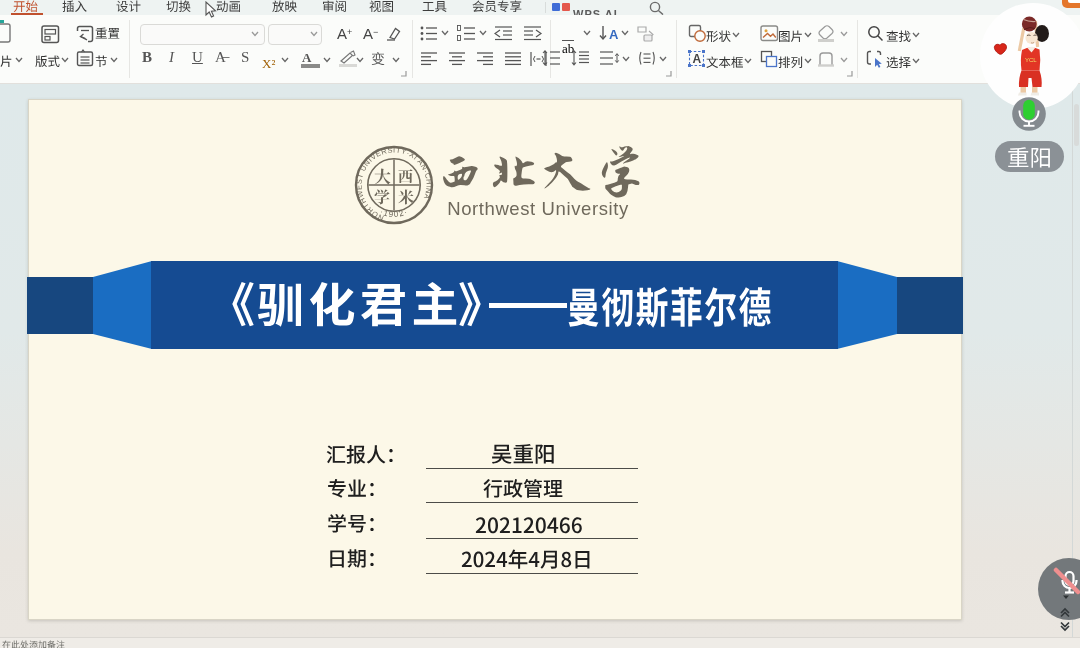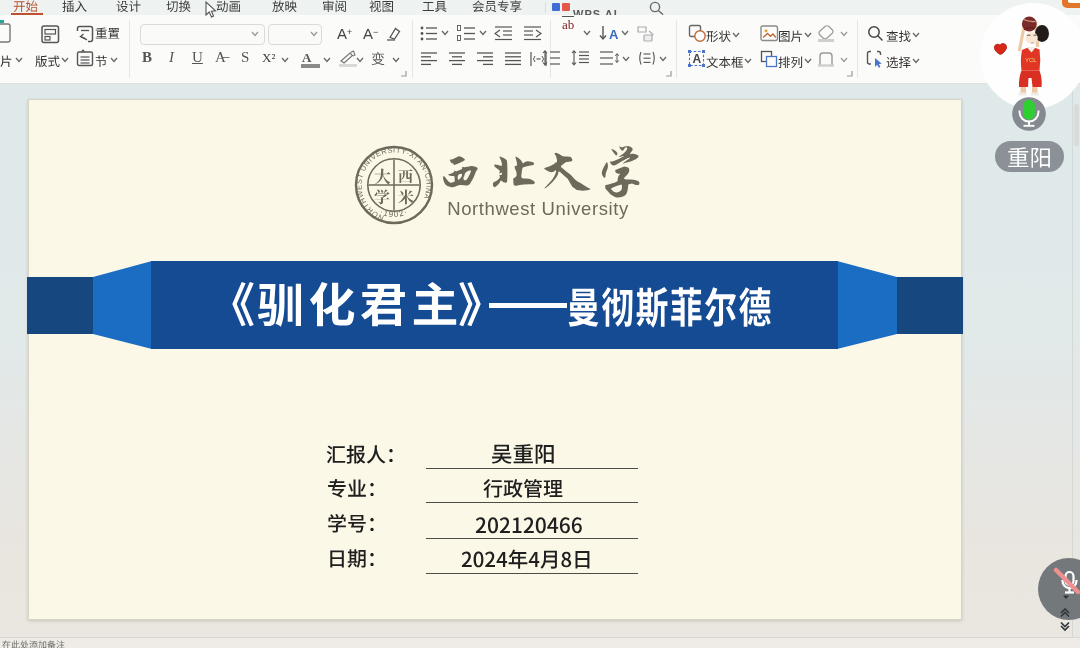--- a/index.html
+++ b/index.html
@@ -106,21 +106,21 @@
 <div class="ab" style="left:363px;top:25px;font:15px 'Liberation Sans';color:#444">A<span style="font-size:9px;vertical-align:4px">−</span></div>
 <svg class="ab" style="left:383px;top:27px" width="18" height="15">
     <path d="M7 10.5 L12.5 1.5 L16.5 4.5 L11.5 12 Z" stroke="#555" stroke-width="1.3" fill="none"></path>
     <line x1="4" y1="13" x2="12" y2="13" stroke="#555" stroke-width="1.3"></line>
   </svg>
 <div class="ab" style="left:142px;top:49px;font:bold 15px 'Liberation Serif';color:#555">B</div>
 <div class="ab" style="left:169px;top:49px;font:italic 15px 'Liberation Serif';color:#555">I</div>
 <div class="ab" style="left:192px;top:49px;font:15px 'Liberation Serif';color:#555;text-decoration:underline">U</div>
 <div class="ab" style="left:215px;top:49px;font:15px 'Liberation Serif';color:#555">A̶</div>
 <div class="ab" style="left:241px;top:49px;font:15px 'Liberation Serif';color:#555">S</div>
-<div class="ab" style="left:262px;top:50px;font:13px 'Liberation Serif';color:#404040">X²</div>
+<div class="ab" style="left:262px;top:56px;font:13px 'Liberation Serif';color:#a16207">X²</div>
 <svg style="position:absolute;left:281px;top:57px" width="8" height="6">
     <path d="M1 1 L4 4.4 L7 1" stroke="#666" stroke-width="1.3" fill="none"></path>
   </svg>
 <div class="ab" style="left:302px;top:50px;font:bold 13px 'Liberation Serif';color:#555">A</div>
 <div class="ab" style="left:301px;top:64px;width:19px;height:3.5px;background:#8a8a88"></div>
 <svg style="position:absolute;left:323px;top:57px" width="8" height="6">
     <path d="M1 1 L4 4.4 L7 1" stroke="#666" stroke-width="1.3" fill="none"></path>
   </svg>
 <svg class="ab" style="left:339px;top:50px" width="19" height="17">
     <path d="M2 11 L11 3 L13.5 5.5 L5 13 Z" stroke="#777" stroke-width="1.2" fill="none"></path>
@@ -199,21 +199,21 @@
     <line x1="1" y1="9.6" x2="17" y2="9.6" stroke="#555" stroke-width="1.3"></line>
     <line x1="1" y1="13.399999999999999" x2="17" y2="13.399999999999999" stroke="#555" stroke-width="1.3"></line>
   </svg>
 <svg class="ab" style="left:530px;top:51px" width="18" height="16">
     <line x1="1" y1="1" x2="1" y2="15" stroke="#555" stroke-width="1.2"></line>
     <line x1="16" y1="1" x2="16" y2="15" stroke="#555" stroke-width="1.2"></line>
     <path d="M5 5 L3.5 8 L5 11 M12 5 L13.5 8 L12 11" stroke="#555" stroke-width="1" fill="none"></path>
     <line x1="6.5" y1="8" x2="10.5" y2="8" stroke="#555" stroke-width="1.2"></line>
   </svg>
 <div class="ab" style="left:550px;top:20px;width:1px;height:58px;background:#e6e6e3"></div>
-<div class="ab" style="left:562px;top:16px;font:13px 'Liberation Serif';color:#7f1d1d;border-top:1.3px solid #555;line-height:15px">ab</div>
+<div class="ab" style="left:562px;top:40px;font:13px 'Liberation Serif';color:#000000;border-top:1.3px solid #555;line-height:15px">ab</div>
 <svg style="position:absolute;left:583px;top:30px" width="8" height="6">
     <path d="M1 1 L4 4.4 L7 1" stroke="#666" stroke-width="1.3" fill="none"></path>
   </svg>
 <svg class="ab" style="left:599px;top:25px" width="22" height="18">
     <line x1="4" y1="1" x2="4" y2="13" stroke="#555" stroke-width="1.4"></line>
     <path d="M1 10.5 L4 14 L7 10.5" fill="none" stroke="#555" stroke-width="1.4"></path>
     <text x="10" y="14" font-family="Liberation Sans" font-size="13" fill="#356ac0" font-weight="bold">A</text>
   </svg>
 <svg style="position:absolute;left:621px;top:30px" width="8" height="6">
     <path d="M1 1 L4 4.4 L7 1" stroke="#666" stroke-width="1.3" fill="none"></path>

